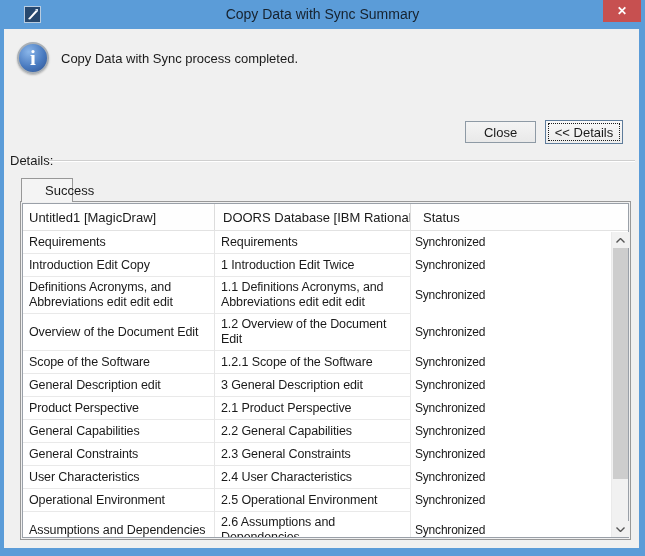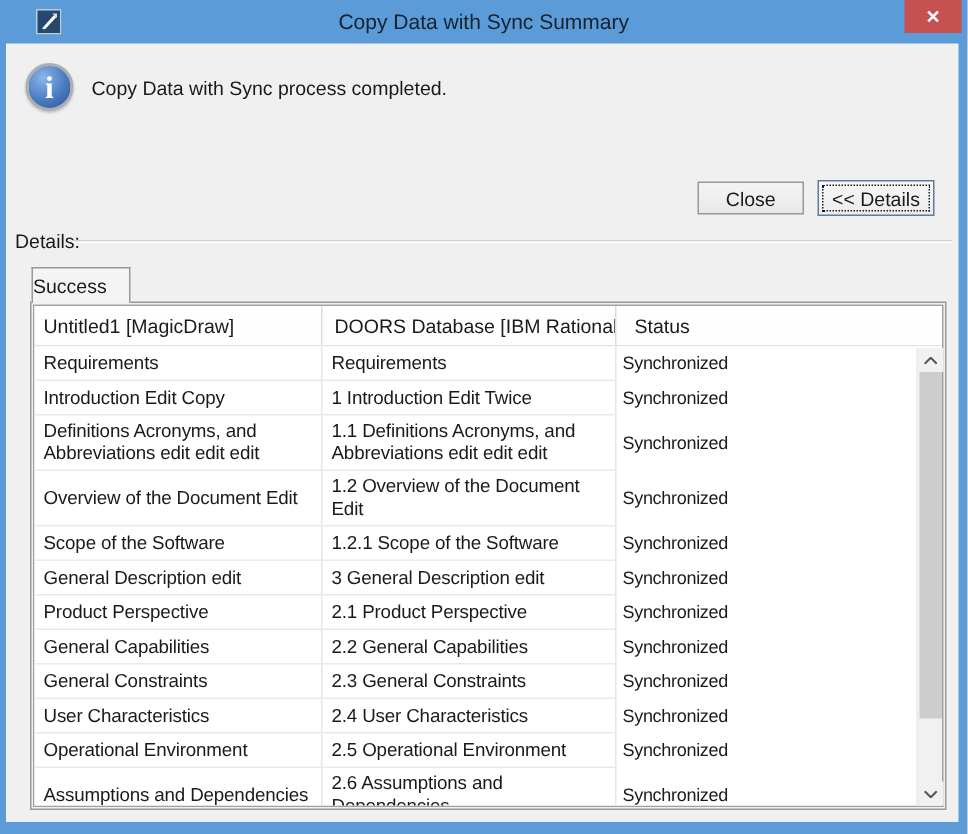--- a/index.html
+++ b/index.html
@@ -86,26 +86,26 @@
     font-size: 13px; color: #1A1A1A;
   }
   .details-rule {
     position: absolute; left: 44px; top: 131px; width: 587px; height: 2px;
     border-top: 1px solid #CFCFCF;
     border-bottom: 1px solid #FFFFFF;
   }
 
   
   .tab {
-    position: absolute; left: 17px; top: 149px; width: 66px; height: 24px;
+    position: absolute; left: 17px; top: 149px; width: 52px; height: 24px;
     background: #F4F4F4;
     border: 1px solid #989898; border-bottom: none;
     font-size: 13px; color: #1A1A1A;
     display: flex; align-items: center;
-    padding-left: 0;
+    padding-left: 23px;
     z-index: 2;
   }
 
   
   .tab-content {
     position: absolute; left: 16px; top: 172px; width: 611px; height: 339px;
     background: #F0F0F0;
     border: 1px solid #989898;
     z-index: 1;
   }

